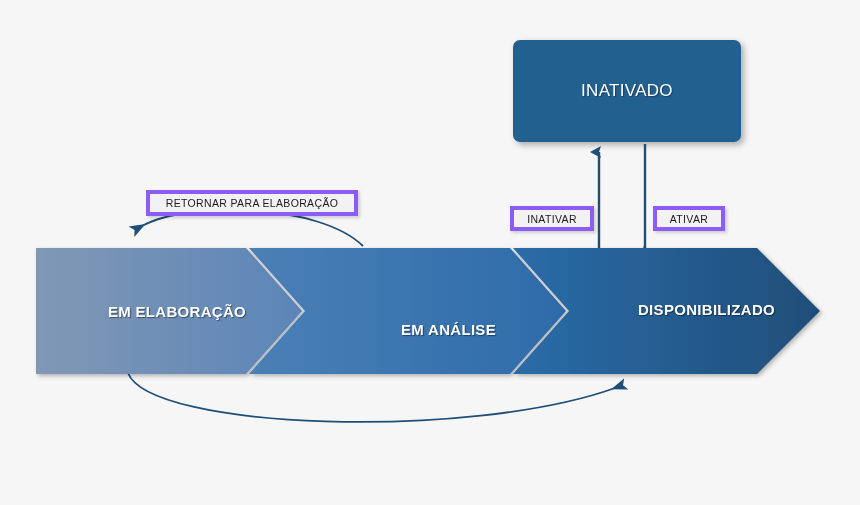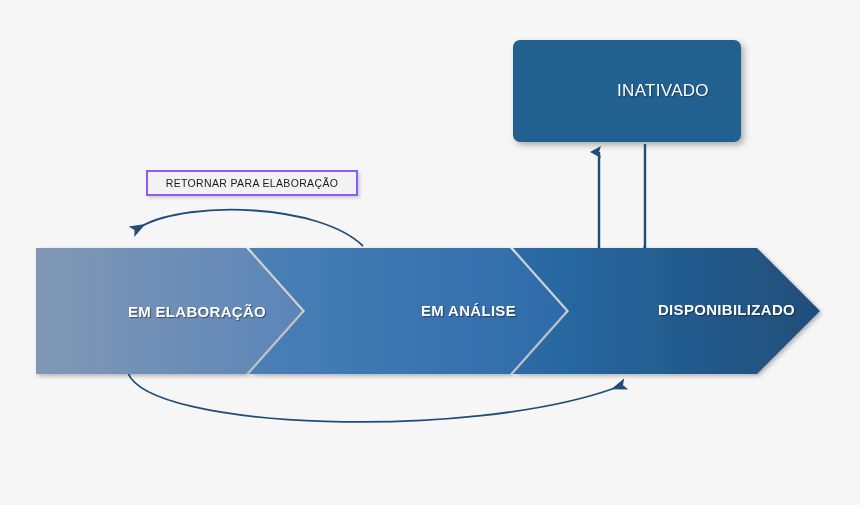--- a/index.html
+++ b/index.html
@@ -31,43 +31,44 @@
     position: absolute;
     display: flex;
     align-items: center;
     justify-content: center;
     color: #ffffff;
     font-weight: bold;
     letter-spacing: 0.3px;
     text-shadow: 1px 1px 1px rgba(0,0,0,0.45);
     pointer-events: none;
     white-space: nowrap;
-    padding-left: 36px;
   }
   .stage-label {
     font-size: 15px;
+    margin-left: 16px;
   }
   .box-label {
     font-size: 17px;
     font-weight: normal;
     text-shadow: 1px 1px 1px rgba(0,0,0,0.35);
   }
   .edge-label {
     position: absolute;
     background: #f2f2f2;
-    border: 2px solid #8b5cf6;
+    border: 4px solid #8b5cf6;
     color: #1a1a1a;
     font-size: 10.5px;
     letter-spacing: 0.35px;
     display: flex;
     align-items: center;
     justify-content: center;
     box-shadow: 2px 2px 3px rgba(0,0,0,0.17);
     white-space: nowrap;
     box-sizing: border-box;
+    margin-top: 20px;
   }
 </style>
 </head>
 <body>
 
 <div id="stage">
 
   <svg id="diagram-svg" viewBox="0 0 860 505" xmlns="http://www.w3.org/2000/svg">
     <defs>
       <linearGradient id="grad1" x1="0" y1="0" x2="1" y2="0">
@@ -108,24 +109,26 @@
 
     <path d="M 36,248 L 246,248 L 302,311 L 246,374 L 36,374 Z" fill="url(#grad1)" filter="url(#softshadow)"></path>
 
     <path d="M 249,248 L 510,248 L 566,311 L 510,374 L 249,374 L 305,311 Z" fill="url(#grad2)" filter="url(#softshadow)"></path>
 
     <path d="M 513,248 L 757,248 L 820,311 L 757,374 L 513,374 L 569,311 Z" fill="url(#grad3)" filter="url(#softshadow)"></path>
   </svg>
 
   <div class="node-text stage-label" style="left:36px; top:248px; width:250px; height:126px;">EM ELABORAÇÃO</div>
 
-  <div class="node-text stage-label" style="left:305px; top:247px; width:255px; height:126px;">EM ANÁLISE</div>
+  <div class="node-text stage-label" style="left:305px; top:266px; width:255px; height:126px;">EM ANÁLISE</div>
 
   <div class="node-text stage-label" style="left:569px; top:248px; width:243px; height:122px;">DISPONIBILIZADO</div>
 
   <div class="node-text box-label" style="left:513px; top:40px; width:228px; height:102px;">INATIVADO</div>
 
   <div class="edge-label" style="left:146px; top:170px; width:212px; height:26px;">RETORNAR PARA ELABORAÇÃO</div>
 
 
+  <div class="edge-label" style="left:510px; top:186px; width:84px; height:25px;">INATIVAR</div>
 
+  <div class="edge-label" style="left:653px; top:186px; width:72px; height:25px;">ATIVAR</div>
 
 </div>
 
 </body></html>

